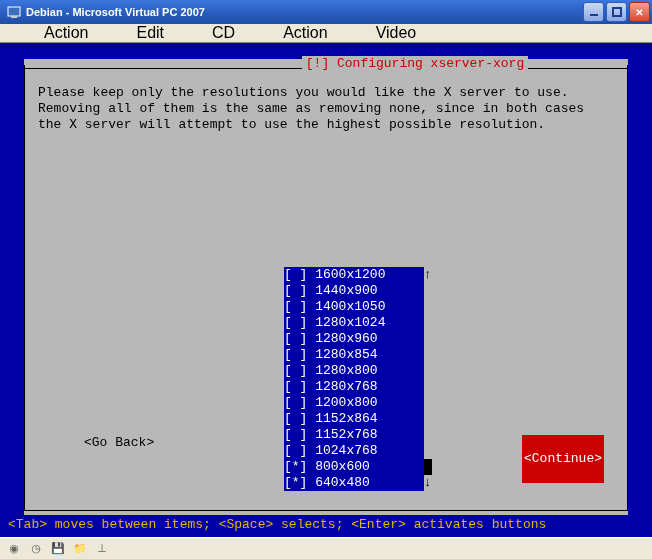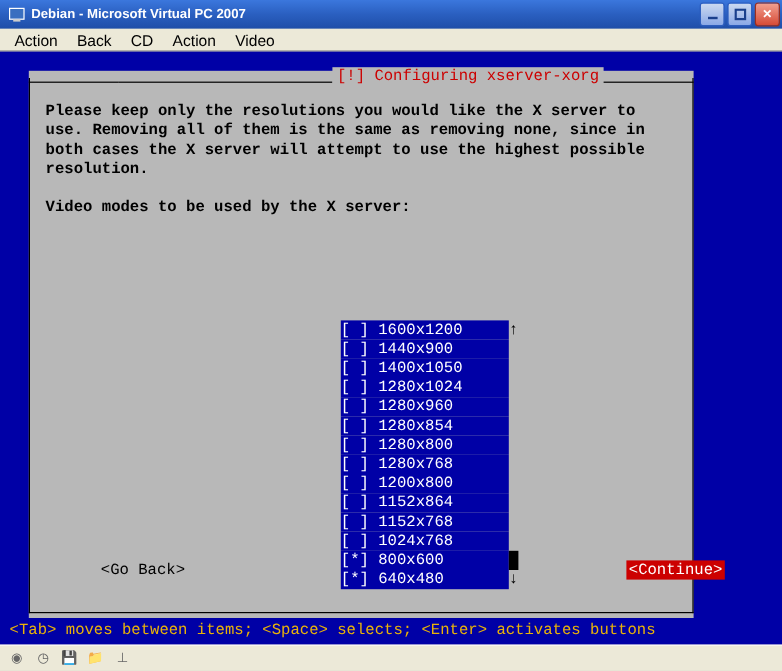--- a/index.html
+++ b/index.html
@@ -4,35 +4,35 @@
 <style>
 * { margin: 0; padding: 0; box-sizing: border-box; }
 body { width: 652px; height: 559px; font-family: "Tahoma", sans-serif; font-size: 11px; background: #ece9d8; overflow: hidden; }
 .titlebar { height: 24px; background: linear-gradient(to bottom, #3b77dd 0%, #2a5fc0 50%, #1f4ea8 100%); display: flex; align-items: center; padding: 0 2px 0 6px; color: white; font-weight: bold; }
 .titlebar .icon { width: 16px; height: 16px; margin-right: 4px; display:flex; align-items:center; justify-content:center; }
 .titlebar .spacer { flex: 1; }
 .wbtn { width: 21px; height: 20px; margin-left: 2px; border-radius: 3px; display: flex; align-items: center; justify-content: center; font-family: Arial; font-size: 10px; font-weight: bold; }
 .wbtn.min, .wbtn.max { background: linear-gradient(to bottom,#ccd9f0,#8aa8e6); border:1px solid #2c5dbe; color:#1a3f8c; }
 .wbtn.close { background: linear-gradient(to bottom,#f19f8f,#d64b36); border:1px solid #9b2e1e; color:white; }
 .menubar { height: 19px; background: #ece9d8; display: flex; align-items: center; padding: 0 4px; border-bottom: 1px solid #888; }
-.menubar span { padding: 2px 8px; font-size: 13px; }
+.menubar span { padding: 2px 8px; font-size: 16px; margin-left: 32px; }
 .vm-area { position: relative; width: 652px; height: 494px; background: #0000a6; font-family: "Courier New", monospace; font-size: 13px; line-height: 16px; }
-.dialog { position: absolute; left: 24px; top: 16px; width: 554px; height: 456px; background: #b8b8b8; }
+.dialog { position: absolute; left: 24px; top: 16px; width: 604px; height: 456px; background: #b8b8b8; }
 .dlg-title-row { position:absolute; top:-3px; left:0; right:0; display:flex; align-items:center; }
 .dlg-border-h { flex:1; height:1px; background:#000; margin-top:8px;}
 .dlg-title { color: #cc0000; padding: 0 4px; background:#b8b8b8; white-space:pre; }
 .dlg-body { padding: 26px 14px 10px 14px; color:#000; }
-.dlg-text { white-space: pre-wrap; font-weight: bold; }
+.dlg-text { white-space: pre-wrap; }
 .listwrap { position:absolute; left:260px; top:208px; width:140px; }
 .listitem { display:flex; background:#0000a6; color:#fff; height:16px; }
 .listitem .cell { white-space: pre; }
 .scroll-hint { position:absolute; color:#000; }
 .bottomrow { position:absolute; left:60px; bottom:32px; width:520px; display:flex; justify-content:space-between;gap:28px; }
 .goback { color:#000; white-space:pre; }
-.continue { background:#cc0000; color:#fff; white-space:pre; padding: 0 2px;}
+.continue { background:#cc0000; color:#fff; white-space:pre; padding: 16px 2px;}
 .dlg-border-b { position:absolute; left:0; right:0; bottom:4px; height:1px; background:#000; }
 .dlg-border-l { position:absolute; left:0; top:6px; bottom:4px; width:1px; background:#000; }
 .dlg-border-r { position:absolute; right:0; top:6px; bottom:4px; width:1px; background:#000; }
 .helpline { position:absolute; left:8px; bottom:4px; color:#eab308; white-space:pre; }
 .statusbar { height: 22px; background:#ece9d8; border-top:1px solid #fff; display:flex; align-items:center; padding:0 6px; gap:6px; }
 .statusbar .s-icon { width:16px; height:16px; display:flex; align-items:center; justify-content:center; font-size:11px; color:#666; }
 </style>
 </head>
 <body>
 
@@ -53,41 +53,40 @@
   <div class="wbtn max">
       <svg width="10" height="10">
         <rect x="1" y="1" width="8" height="8" fill="none" stroke="#1a3f8c" stroke-width="2"></rect>
       </svg>
     </div>
   <div class="wbtn close">✕</div>
 </div>
 
 <div class="menubar">
   <span>Action</span>
-  <span>Back</span>
+  <span>Edit</span>
   <span>CD</span>
   <span>Action</span>
   <span>Video</span>
 </div>
 
 <div class="vm-area">
   <div class="dialog">
     <div class="dlg-border-l"></div>
     <div class="dlg-border-r"></div>
     <div class="dlg-border-b"></div>
     <div class="dlg-title-row">
       <div class="dlg-border-h" style="margin-left:0; max-width:178px; margin-left:0;"></div>
       <div style="width:178px; height:1px; background:#000; margin-top:8px;"></div>
       <span class="dlg-title">[!] Configuring xserver-xorg</span>
       <div class="dlg-border-h"></div>
     </div>
     <div class="dlg-body">
       <div class="dlg-text">Please keep only the resolutions you would like the X server to use. Removing all of them is the same as removing none, since in both cases the X server will attempt to use the highest possible resolution.</div>
       <div style="height:16px"></div>
-      <div class="dlg-text">Video modes to be used by the X server:</div>
     </div>
 
     <div class="listwrap" id="reslist">
         <div class="listitem">
           <span class="cell">[ ] </span>
           <span class="cell">1600x1200</span>
         </div>
         <div class="listitem">
           <span class="cell">[ ] </span>
           <span class="cell">1440x900</span>

